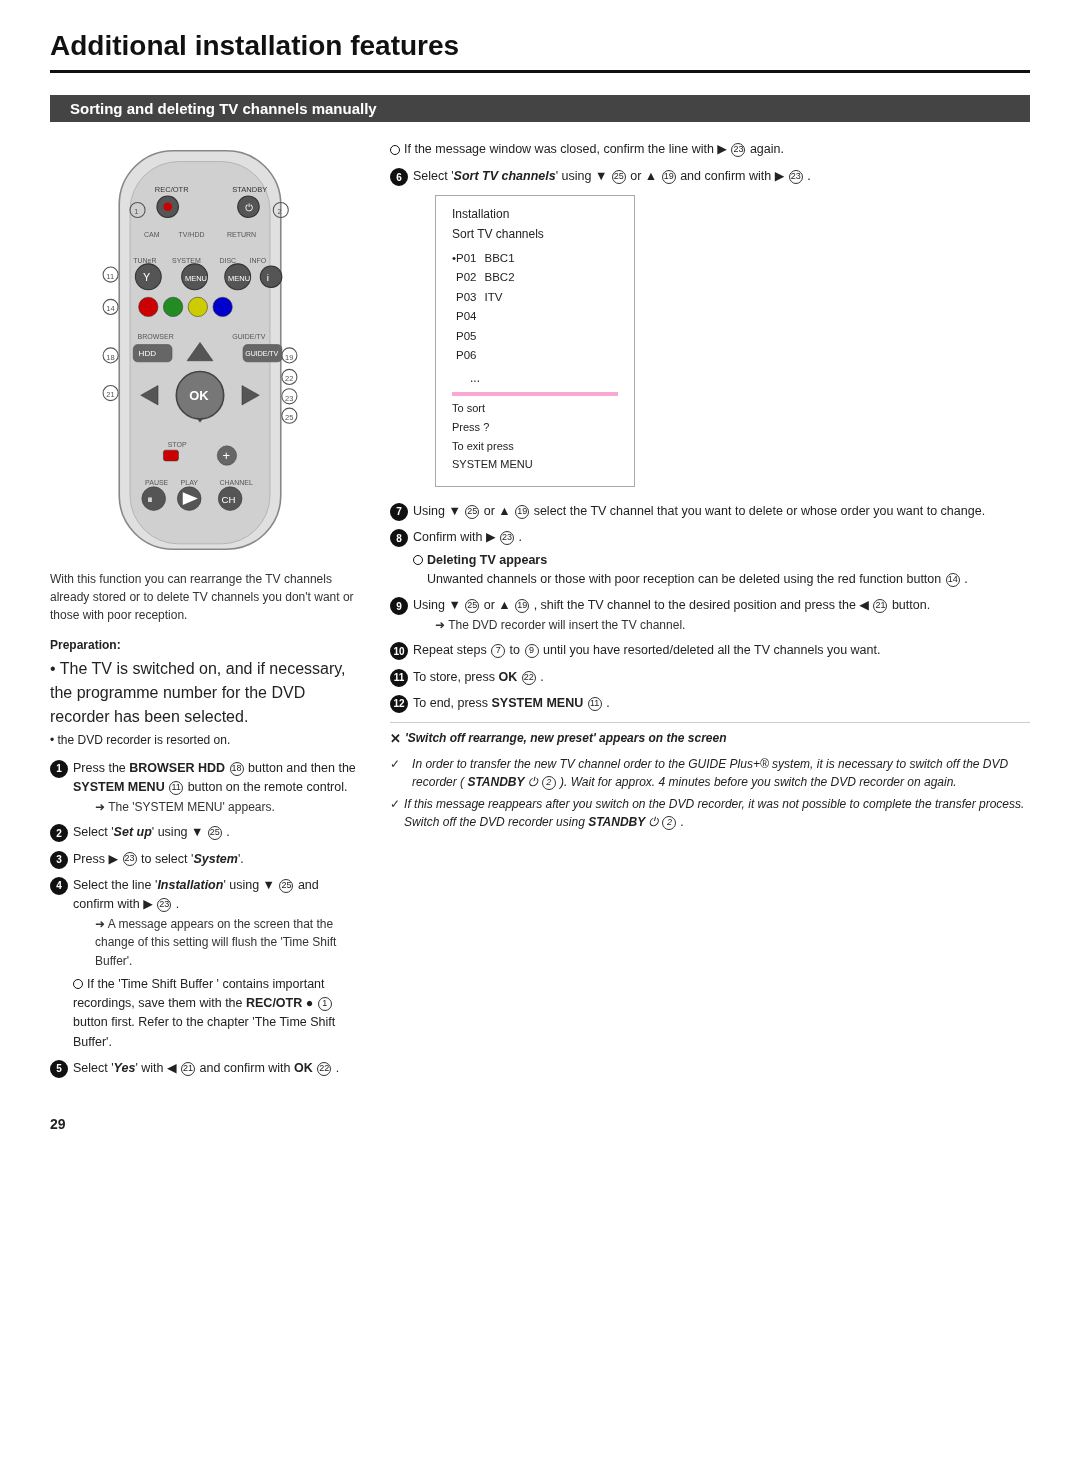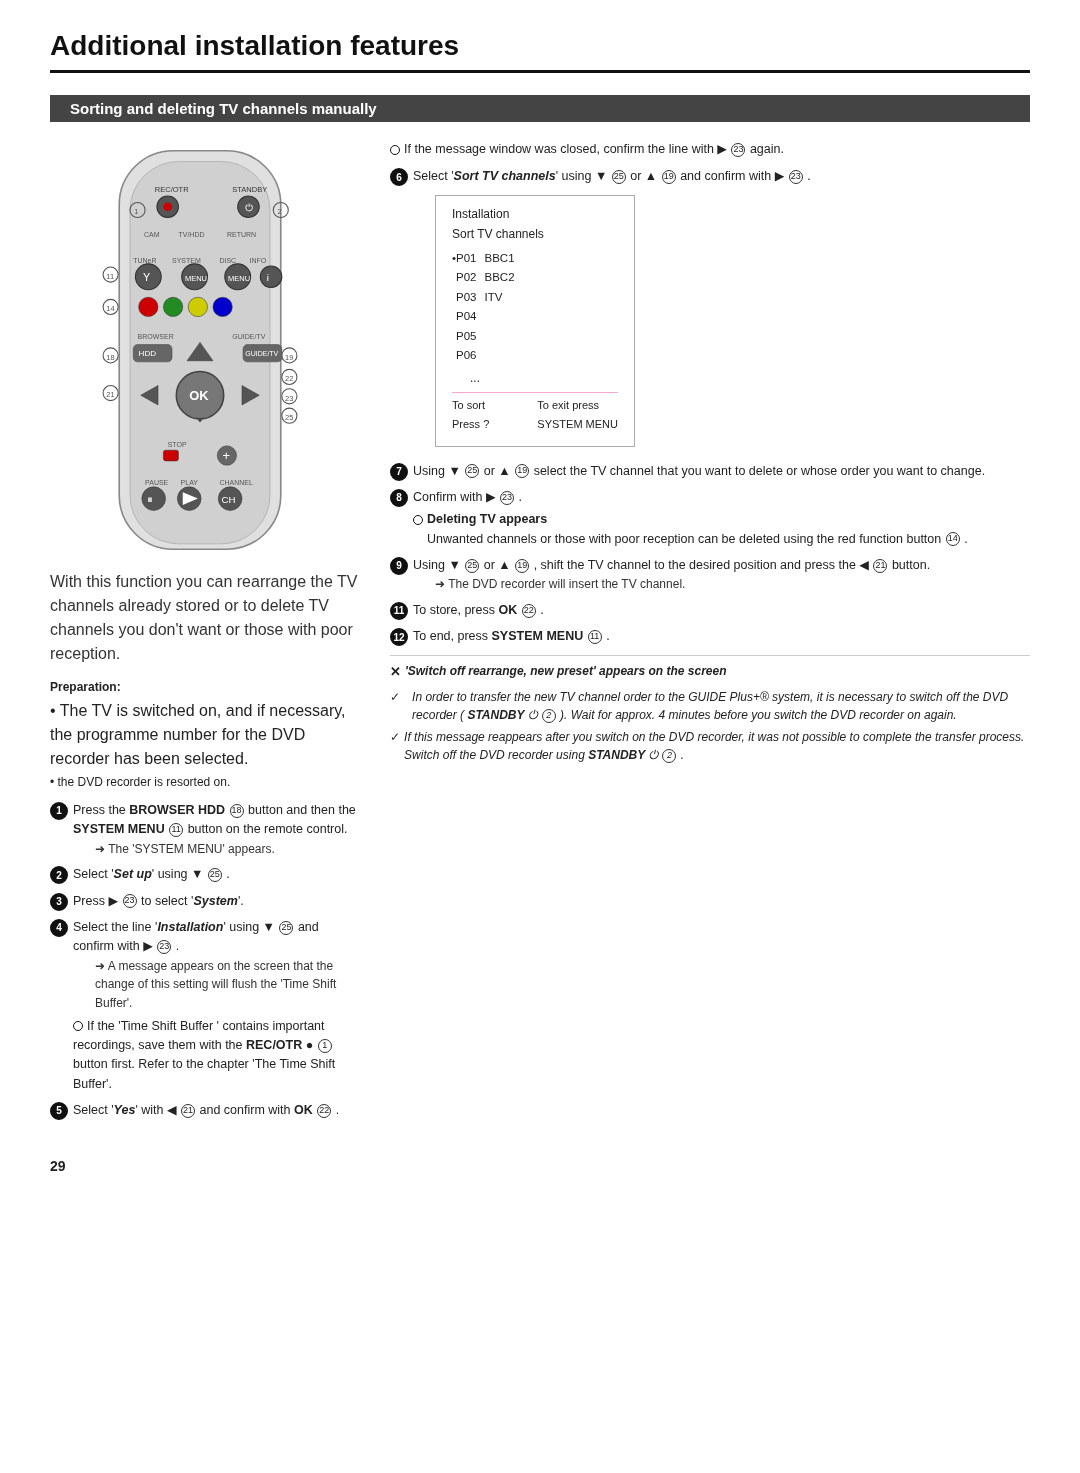--- a/index.html
+++ b/index.html
@@ -47,21 +47,21 @@
     .remote-container {
       width: 300px;
       height: 420px;
       position: relative;
     }
     .remote-svg {
       width: 100%;
       height: 100%;
     }
     .intro-text {
-      font-size: 16px;
+      font-size: 12px;
       line-height: 1.5;
       margin-top: 10px;
       color: #333;
     }
     .preparation {
       margin-top: 12px;
       font-size: 12px;
     }
     .preparation strong {
       font-weight: bold;
@@ -389,21 +389,21 @@
                     </tr>
                 <tr>
                       <td></td>
                       <td>P06</td>
                       <td style="padding-left:8px;"></td>
                     </tr>
               </tbody>
                 </table>
               <div style="margin-top:2px; margin-left:18px;">...</div>
             </div>
-            <div class="bottom-row" style="border-top:1px solid #f9a8d4; margin-top:4px; padding-top:3px;">
+            <div class="bottom-row" style="border-top:4px solid #f9a8d4; margin-top:4px; padding-top:3px;flex-direction:column;">
               <div>To sort<br>Press ?</div>
               <div>To exit press<br>SYSTEM MENU</div>
             </div>
           </div>
         </div>
       </div>
 
       <div class="step">
         <div class="step-num step-num-filled">7</div>
         <div class="step-content">
@@ -423,20 +423,26 @@
       </div>
 
       <div class="step">
         <div class="step-num step-num-filled">9</div>
         <div class="step-content">
           Using ▼ <span class="sup-circle">25</span> or ▲ <span class="sup-circle">19</span> , shift the TV channel to the desired position and press the ◀ <span class="sup-circle">21</span> button.
           <div class="step-arrow">➜ The DVD recorder will insert the TV channel.</div>
         </div>
       </div>
 
+      <div class="step">
+        <div class="step-num step-num-filled">10</div>
+        <div class="step-content">
+          Repeat steps <span class="sup-circle">7</span> to <span class="sup-circle">9</span> until you have resorted/deleted all the TV channels you want.
+        </div>
+      </div>
 
       <div class="step">
         <div class="step-num step-num-filled">11</div>
         <div class="step-content">
           To store, press <strong>OK</strong> <span class="sup-circle">22</span> .
         </div>
       </div>
 
       <div class="step">
         <div class="step-num step-num-filled">12</div>

